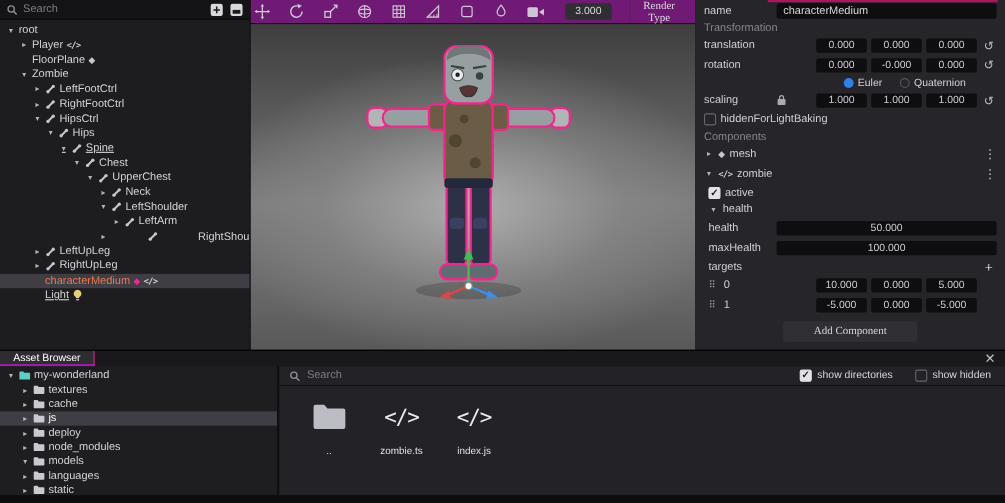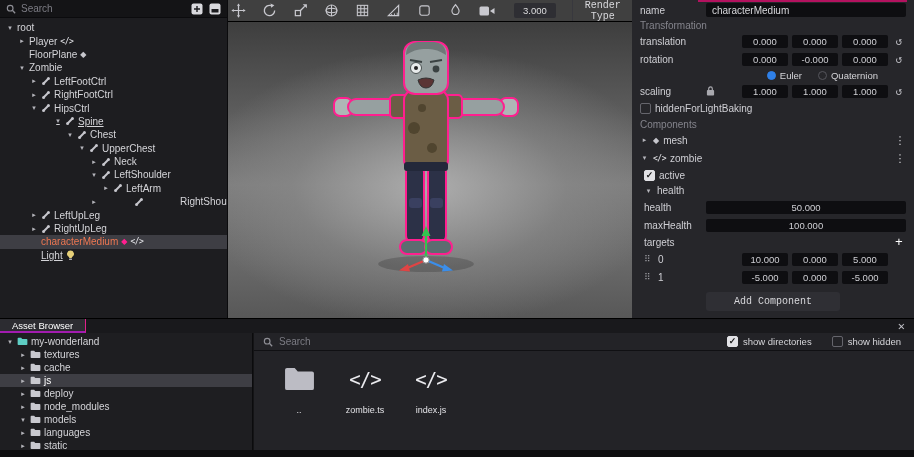--- a/index.html
+++ b/index.html
@@ -1,18 +1,18 @@
 <!DOCTYPE html>
 <html><head>
 <meta charset="utf-8">
 <style>
 *{margin:0;padding:0;box-sizing:border-box}
 html,body{width:914px;height:457px;overflow:hidden}
 body{position:relative;background:#141416;font-family:"Liberation Sans",sans-serif;font-size:10px;color:#d4d4d8;-webkit-font-smoothing:antialiased}
-button{font-family:Liberation Mono, monospace;background:none;border:none;color:inherit;cursor:pointer;padding:0}
+button{font-family:Liberation Serif, serif;background:none;border:none;color:inherit;cursor:pointer;padding:0}
 input{font-family:inherit;outline:none}
 input::placeholder{color:#7c7c84}
 
 
 #scene-panel{position:absolute;left:0;top:0;width:228px;height:318px;background:#1d1d20;border-right:1px solid #0b0b0d;display:flex;flex-direction:column;overflow:hidden}
 .searchbar{height:18px;flex:0 0 18px;display:flex;align-items:center;gap:5px;padding:0 6px;background:#141416;border-bottom:1px solid #0b0b0d}
 .searchbar input{flex:1;min-width:0;background:transparent;border:none;color:#c8c8cc;font-size:10px}
 .sq-btn{width:13px;height:13px;display:flex;align-items:center;justify-content:center}
 #scene-tree{flex:1;padding-top:3px;overflow:hidden}
 .trow{display:flex;align-items:center;height:13.4px;gap:3px;white-space:nowrap;color:#d4d4d8;cursor:default}
@@ -20,21 +20,21 @@
 .trow.sel2{background:#3e3e44;color:#fff}
 .chev{width:8px;flex:0 0 8px;font-size:7px;color:#b4b4ba;text-align:center}
 .tlabel{font-size:10px}
 .icw{display:inline-flex;align-items:center}
 .codeicon{font-size:8px;letter-spacing:-0.5px;color:#e8e8ec;font-family:"DejaVu Sans Mono",monospace}
 .diamond{font-size:8px;color:#c6c6cc}
 .diamond.pink{color:#ff1f8f}
 
 
 #viewport{position:absolute;left:228px;top:0;width:404px;height:318px;display:flex;flex-direction:column;background:#2a2a2a}
-.vtoolbar{height:22px;flex:0 0 22px;background:#404040;border-bottom:1px solid #000;display:flex;align-items:center;padding:0 3px;gap:16px}
+.vtoolbar{height:22px;flex:0 0 22px;background:#701a75;border-bottom:1px solid #000;display:flex;align-items:center;padding:0 3px;gap:16px}
 .tbtn{width:24px;height:20px;display:flex;align-items:center;justify-content:center;border-radius:2px}
 .tval{background:#2e2e33;border-radius:2px;padding:2px 9px;color:#dcdcde;font-size:9.5px;margin-left:3px}
 .ttext{border-left:1px solid #38383e;color:#d8d8dc;font-size:10px;padding:0 12px;height:100%}
 .ttext.first{margin-left:auto}
 .canvas{flex:1;position:relative;overflow:hidden;
  background:radial-gradient(ellipse 75% 60% at 50% 56%, rgba(178,178,178,.9) 0%, rgba(140,140,140,.55) 45%, rgba(0,0,0,0) 78%),
  linear-gradient(180deg,#3e3e3e 0%,#5c5c5c 30%,#7d7d7d 55%,#6a6a6a 80%,#585858 100%)}
 .zombie-svg{position:absolute;left:98px;top:16px}
 
 
@@ -156,20 +156,33 @@
           <svg width="10" height="10" viewBox="0 0 12 12">
             <g fill="#c6c6cc">
               <circle cx="3.1" cy="8.9" r="1.8"></circle>
               <circle cx="8.9" cy="3.1" r="1.8"></circle>
               <path d="M2.5 7.9l5.4-5.4 1.6 1.6-5.4 5.4z"></path>
             </g>
           </svg>
         </span>
         <span class="tlabel">HipsCtrl</span>
       </div>
+      <div class="trow" style="padding-left: 42px;">
+        <span class="chev">▾</span>
+        <span class="icw">
+          <svg width="10" height="10" viewBox="0 0 12 12">
+            <g fill="#c6c6cc">
+              <circle cx="3.1" cy="8.9" r="1.8"></circle>
+              <circle cx="8.9" cy="3.1" r="1.8"></circle>
+              <path d="M2.5 7.9l5.4-5.4 1.6 1.6-5.4 5.4z"></path>
+            </g>
+          </svg>
+        </span>
+        <span class="tlabel">Hips</span>
+      </div>
       <div class="trow" style="padding-left: 54px; text-decoration: underline;">
         <span class="chev">▾</span>
         <span class="icw">
           <svg width="10" height="10" viewBox="0 0 12 12">
             <g fill="#c6c6cc">
               <circle cx="3.1" cy="8.9" r="1.8"></circle>
               <circle cx="8.9" cy="3.1" r="1.8"></circle>
               <path d="M2.5 7.9l5.4-5.4 1.6 1.6-5.4 5.4z"></path>
             </g>
           </svg>

